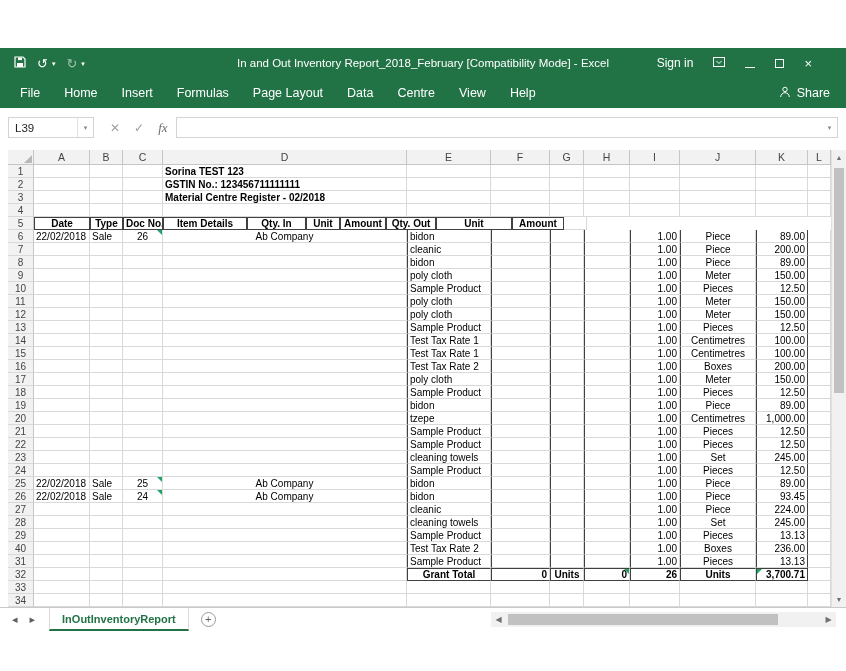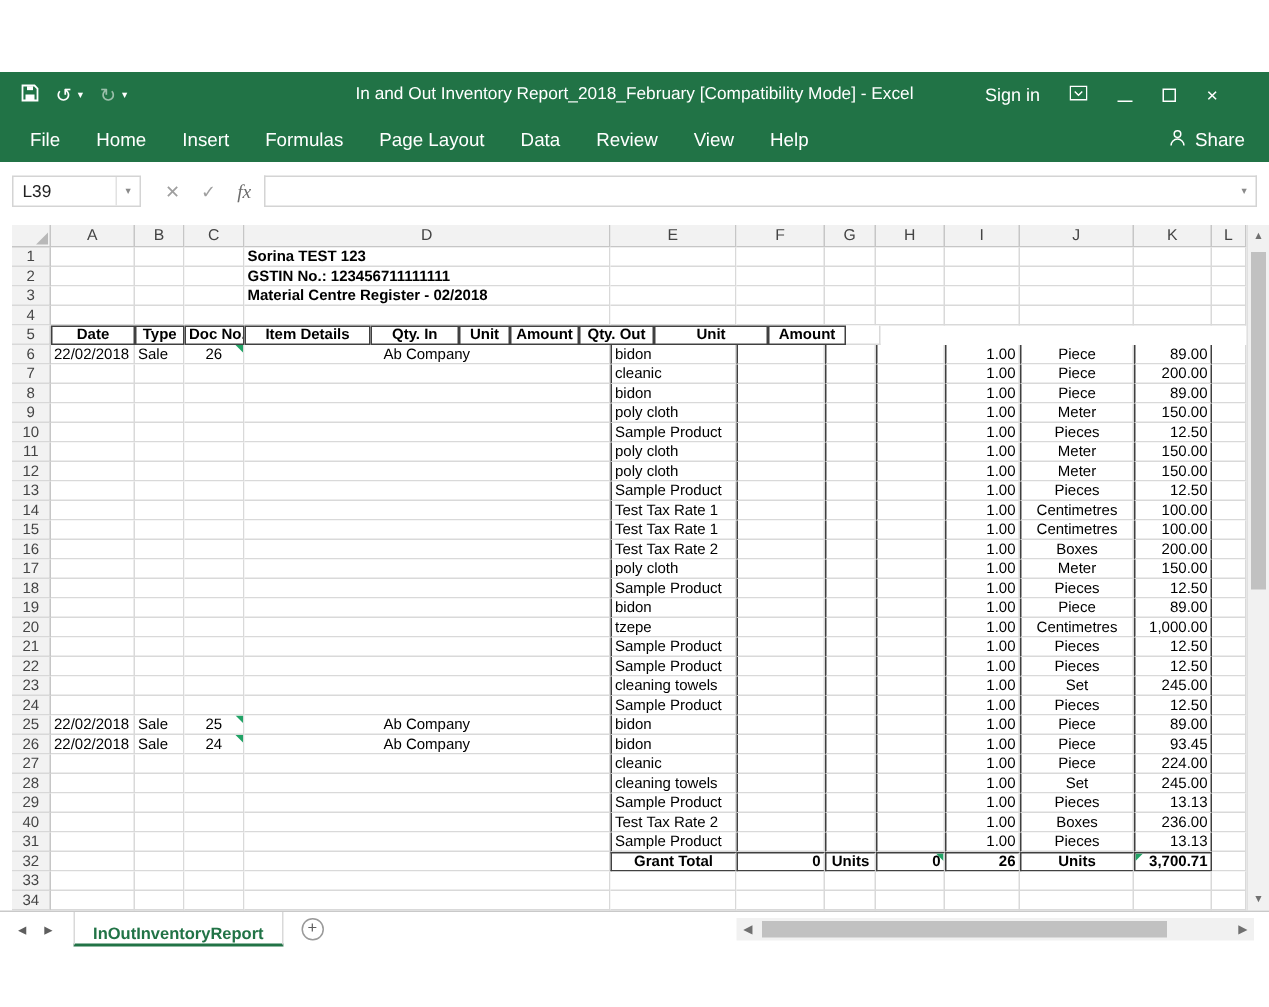--- a/index.html
+++ b/index.html
@@ -89,21 +89,21 @@
   .vthumb { position:absolute; left:2px; right:2px; top:18px; height:225px; background:#c1c1c1; }
 
   
   .sheetbar { position:absolute; left:0; top:607px; width:846px; height:24px;
     background:#fff; border-top:1px solid #c9c9c9; display:flex; align-items:center; }
   .nav { color:#5e5e5e; font-size:11px; padding:0 6px; }
   .nav.first { margin-left:6px; }
   .stab { height:23px; margin-left:8px; padding:0 12px; background:#fff;
     border-left:1px solid #d9d9d9; border-right:1px solid #d9d9d9;
     border-bottom:2px solid #217346; color:#217346; font-weight:bold; font-size:11px;
-    display:flex; align-items:flex-end; }
+    display:flex; align-items:center; }
   .addsheet { width:15px; height:15px; border:1px solid #9a9a9a; border-radius:50%;
     color:#5e5e5e; font-size:11px; line-height:13px; text-align:center; margin-left:12px; }
   .hscroll { position:absolute; right:10px; top:4px; width:345px; height:15px;
     background:#f1f1f1; display:flex; align-items:center; }
   .harrow { width:15px; text-align:center; font-size:8px; color:#707070; }
   .htrack { flex:1; height:15px; position:relative; }
   .hthumb { position:absolute; left:2px; top:2px; height:11px; width:270px; background:#c1c1c1; }
 </style>
 </head>
 <body>
@@ -140,21 +140,21 @@
   </div>
 
   <div class="ribbon">
     <div style="display:flex;">
         <div class="rtab">File</div>
         <div class="rtab">Home</div>
         <div class="rtab">Insert</div>
         <div class="rtab">Formulas</div>
         <div class="rtab">Page Layout</div>
         <div class="rtab">Data</div>
-        <div class="rtab">Review</div>
+        <div class="rtab">Centre</div>
         <div class="rtab">View</div>
         <div class="rtab">Help</div>
       </div>
     <div class="share">
       <span>
         <svg width="12" height="12" viewBox="0 0 12 12">
             <circle cx="6" cy="3.4" r="2.2" fill="none" stroke="#fff"></circle>
             <path d="M1.7 11 a4.3 4.3 0 0 1 8.6 0" fill="none" stroke="#fff"></path>
           </svg>
       </span>

